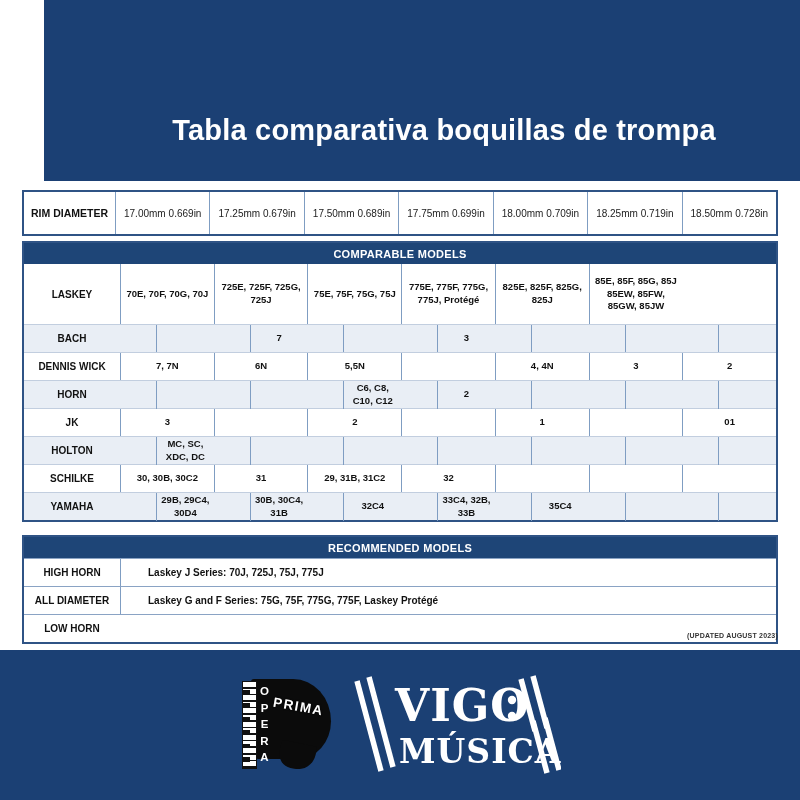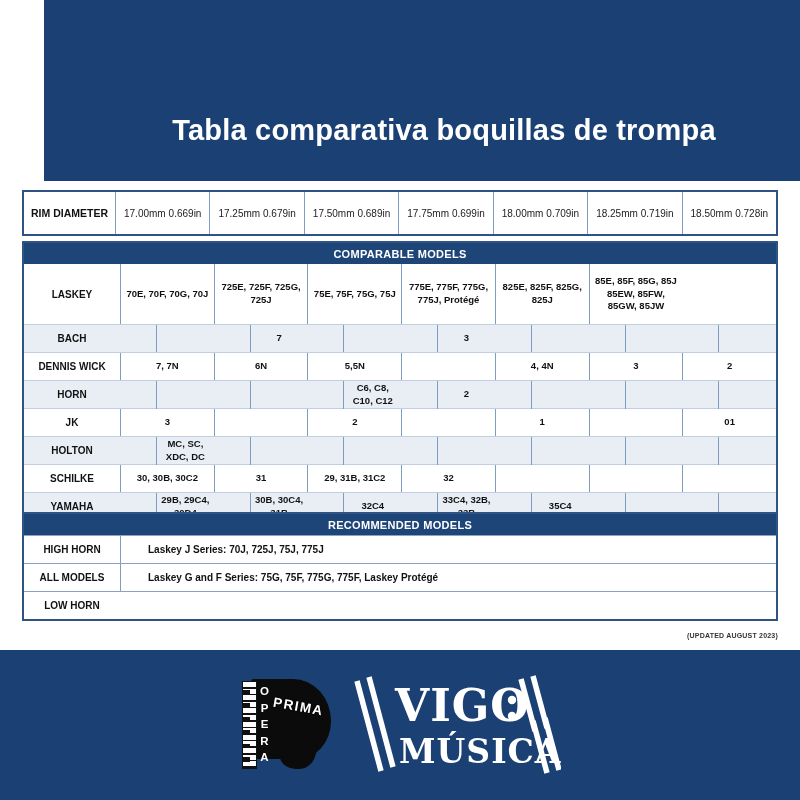--- a/index.html
+++ b/index.html
@@ -35,21 +35,21 @@
   .cmp-row.tall { height:60px; }
   .cmp-row.std { height:28px; }
   .cmp-row.stripe { background:#e9eef5;gap:36px; }
   .cmp-brand { display:flex; align-items:center; justify-content:center;
     font-size:10px; font-weight:bold; color:#111; text-align:center; }
   .cmp-cell { border-left:1.5px solid #7f9dc2; display:flex; align-items:center;
     justify-content:center; text-align:center; font-size:9.5px; font-weight:bold;
     color:#111; line-height:1.35; padding:1px 4px; }
 
   
-  .rec-table { top:512px; }
+  .rec-table { top:535px; }
   .rec-row { display:grid; grid-template-columns:96px 1fr; height:28px;
     border-top:1px solid #8aa3c4; }
   .rec-label { display:flex; align-items:center; justify-content:center;
     font-size:10px; font-weight:bold; color:#111; }
   .rec-value { border-left:1.5px solid #7f9dc2; display:flex; align-items:center;
     font-size:10px; font-weight:bold; color:#111; padding-left:27px; }
 
   .updated-note { position:absolute; right:22px; top:632px; font-size:7px;
     font-weight:bold; color:#333; letter-spacing:.2px; }
 
@@ -214,21 +214,21 @@
     </div>
   </div>
 
   <div class="section-table rec-table">
     <div class="section-bar">RECOMMENDED MODELS</div>
     <div class="rec-row">
       <div class="rec-label">HIGH HORN</div>
       <div class="rec-value">Laskey J Series: 70J, 725J, 75J, 775J</div>
     </div>
     <div class="rec-row">
-      <div class="rec-label">ALL MODELS</div>
+      <div class="rec-label">ALL DIAMETER</div>
       <div class="rec-value">Laskey G and F Series: 75G, 75F, 775G, 775F, Laskey Protégé</div>
     </div>
     <div class="rec-row">
       <div class="rec-label">LOW HORN</div>
     </div>
   </div>
 
   <div class="updated-note">(UPDATED AUGUST 2023)</div>
 
   <div class="footer-band">

